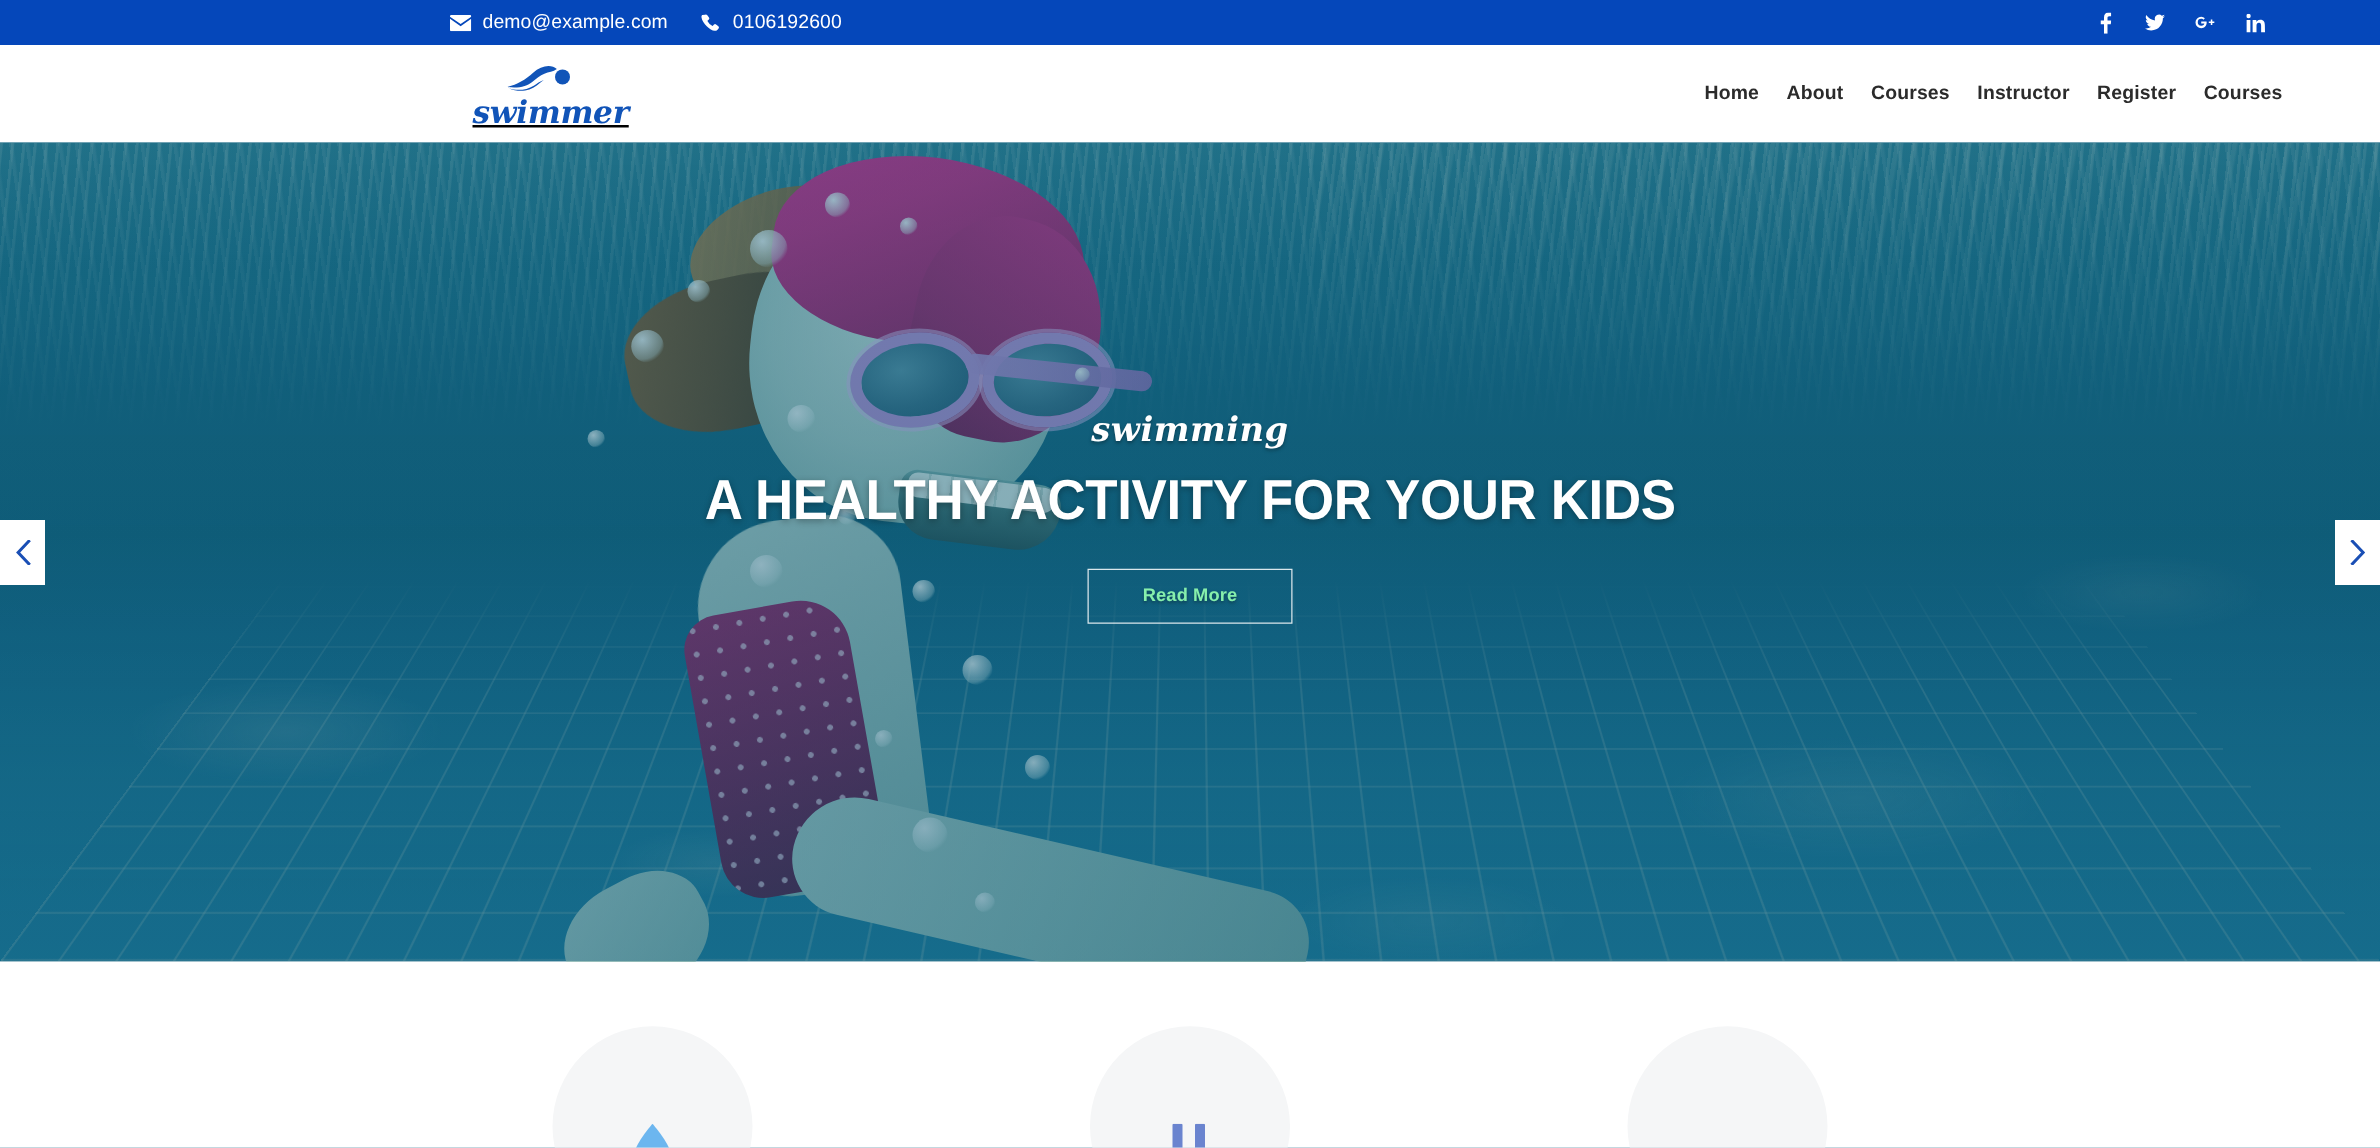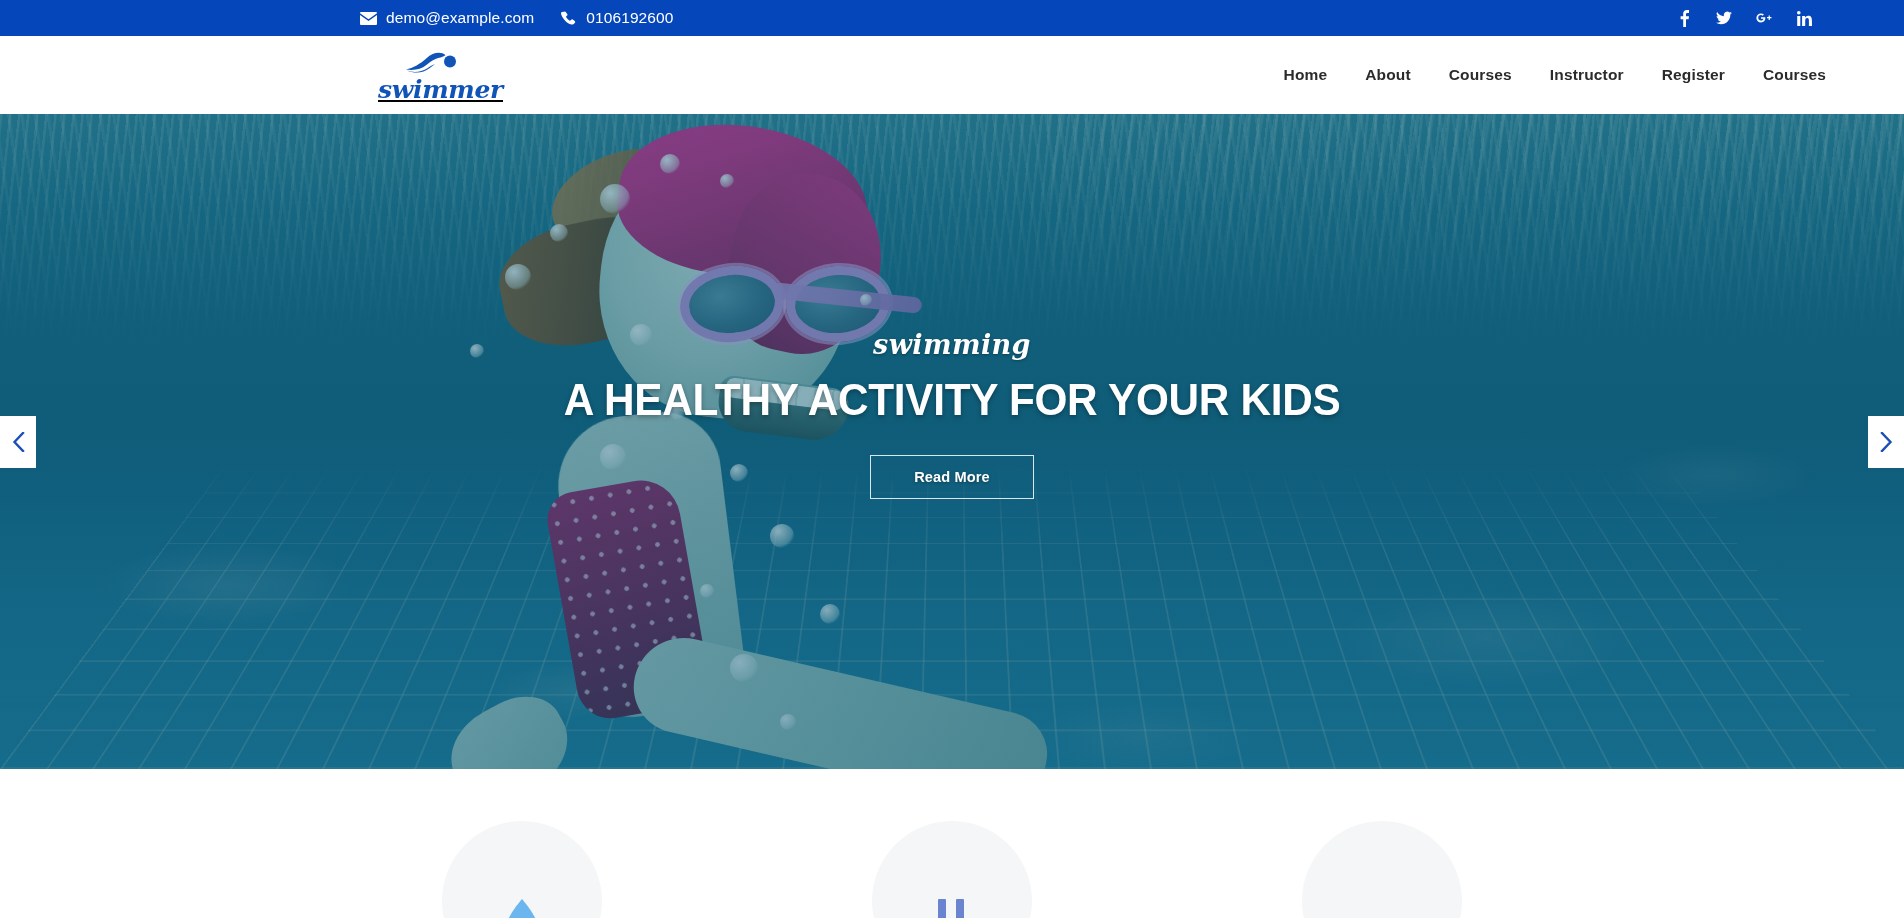--- a/index.html
+++ b/index.html
@@ -47,21 +47,21 @@
   .logo-mark{ height:24px; display:flex; align-items:flex-end; justify-content:center; width:100%; }
   .logo-mark svg{ display:block; }
   .logo-text{
     font-family:"DejaVu Serif", serif;
     font-style:italic; font-weight:700;
     font-size:25px; color:#1154b8; letter-spacing:-.3px;
     line-height:1; margin-top:1px;
   }
   .nav{
     margin-left:auto; display:flex; align-items:flex-end;
-    gap:38px; padding-right:78px;
+    gap:22px; padding-right:78px;
   }
   .nav a{
     font-size:15.5px; color:#2b2b2b; text-decoration:none;
     font-weight:600; letter-spacing:.15px; cursor:pointer;
   }
 
   
   .hero{
     position:relative; width:1904px; height:655px; overflow:hidden;
     background:#0d5f7e;
@@ -234,21 +234,21 @@
     white-space:nowrap;
   }
   .hero-desc{
     color:#f2f7f8; font-size:14.6px; margin-top:22px;
     letter-spacing:.05px; text-shadow:0 1px 3px rgba(0,0,0,.4);
     white-space:nowrap;
   }
   .hero-btn{
     margin-top:29px; display:inline-block;
     border:1px solid rgba(255,255,255,.85);
-    color:#ffffff; background:transparent;
+    color:#86efac; background:transparent;
     font-size:14.6px; font-weight:700;
     padding:13px 43px; cursor:pointer;
     text-shadow:0 1px 3px rgba(0,0,0,.35);
     letter-spacing:.1px;
   }
 
   .arrow{
     position:absolute; top:50%; transform:translateY(-50%);
     width:36px; height:52px; background:#ffffff;
     display:flex; align-items:center; justify-content:center;

